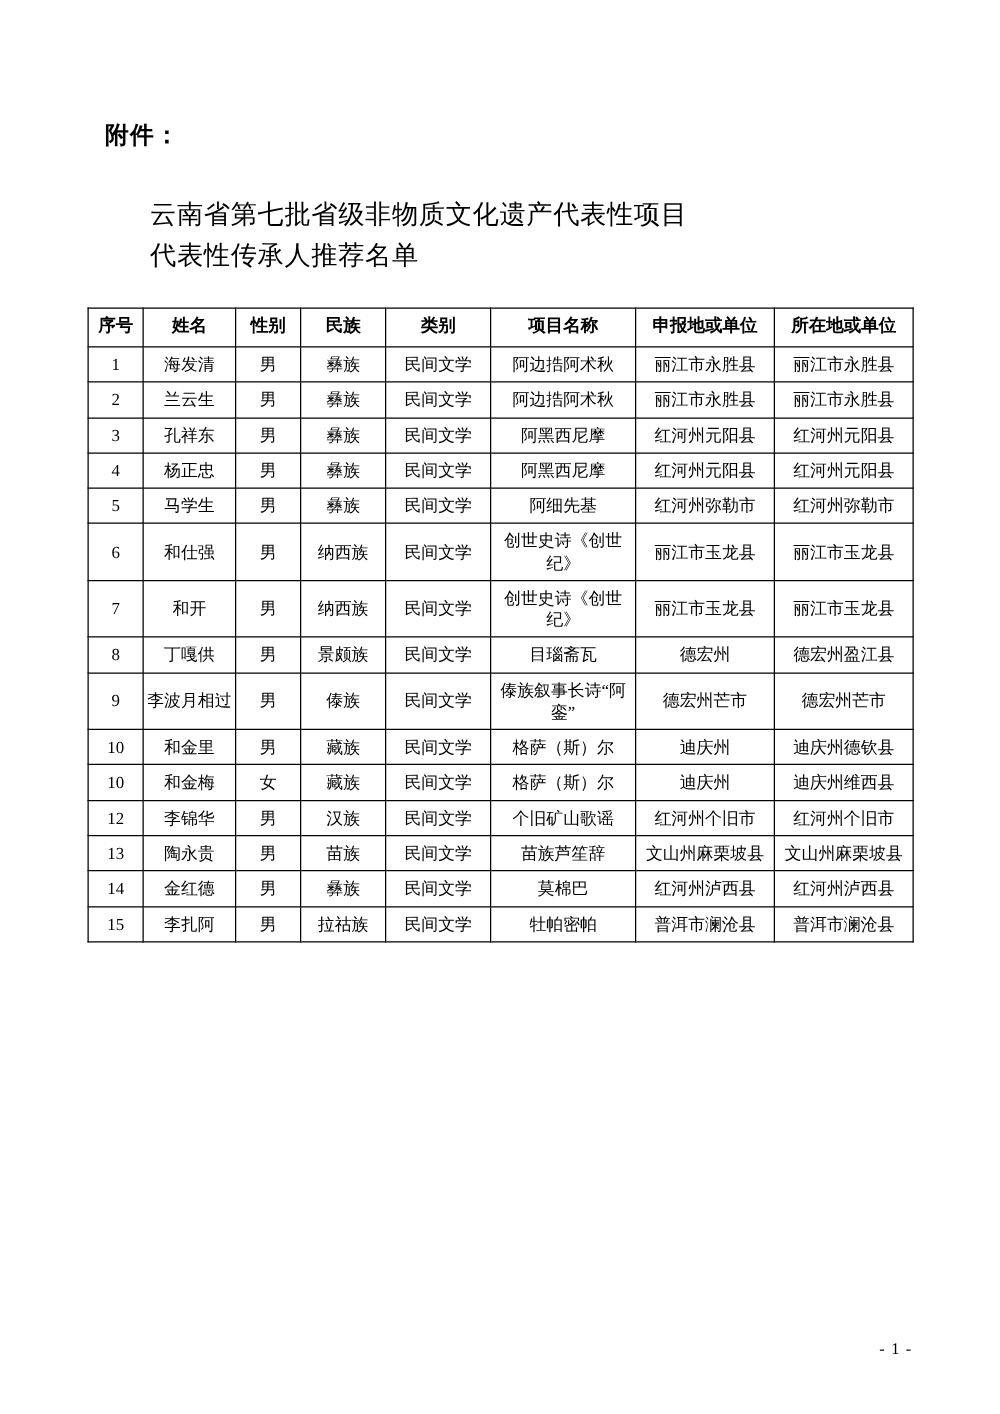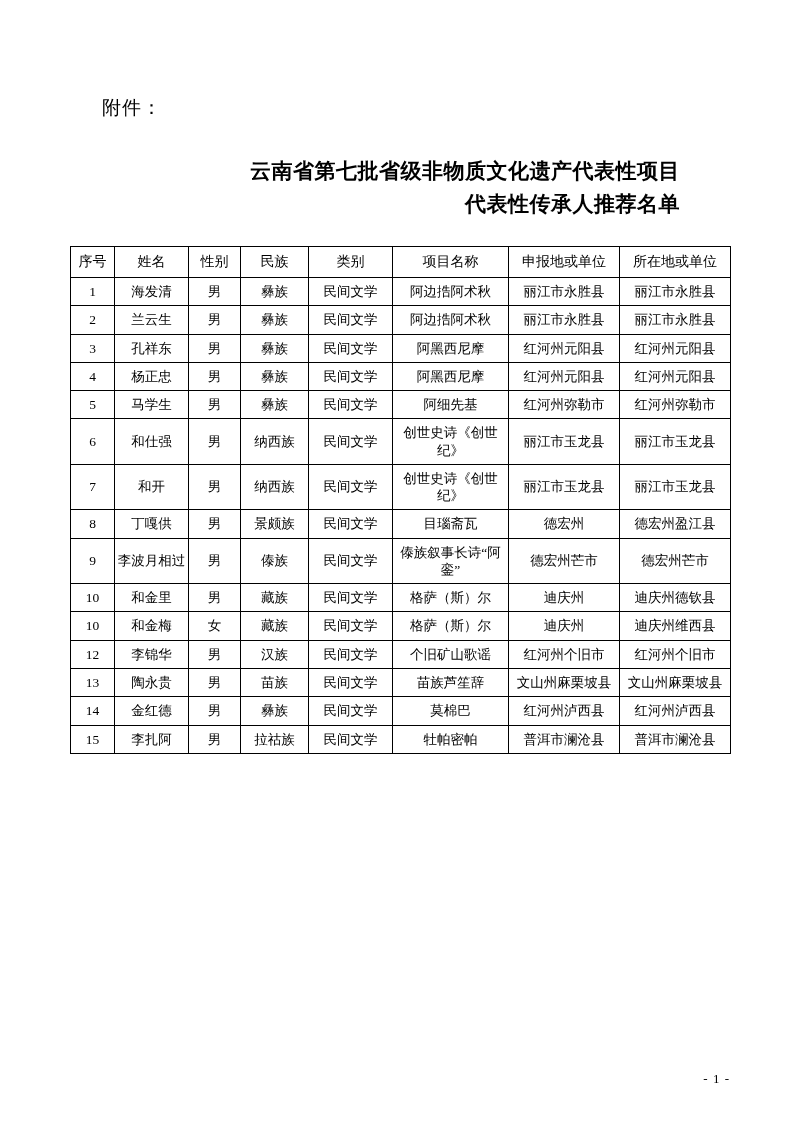--- a/index.html
+++ b/index.html
@@ -17,29 +17,29 @@
   }
   .page {
     width: 800px;
     height: 1131px;
     box-sizing: border-box;
     padding: 95px 70px 0 70px;
     position: relative;
   }
   .attachment-label {
     font-size: 19px;
+    font-weight: bold;
+    letter-spacing: 1px;
+    margin-left: 14px;
+    margin-bottom: 34px;
+  }
+  .doc-title {
+    text-align: left;
+    font-size: 21px;
     font-weight: normal;
-    letter-spacing: 1px;
-    margin-left: 32px;
-    margin-bottom: 34px;
-  }
-  .doc-title {
-    text-align: right;
-    font-size: 21px;
-    font-weight: bold;
     line-height: 1.55;
     letter-spacing: 0.5px;
     margin: 12px auto 26px auto;
     width: 560px;
   }
   .doc-title .line2 {
     display: block;
   }
   table.main-table {
     border-collapse: collapse;
@@ -51,21 +51,21 @@
   table.main-table td {
     border: 1px solid #000000;
     text-align: center;
     vertical-align: middle;
     font-size: 13.5px;
     line-height: 1.28;
     padding: 5px 2px;
     word-break: break-all;
   }
   table.main-table th {
-    font-weight: normal;
+    font-weight: bold;
     font-size: 14px;
     padding: 6px 4px;
   }
   col.c-seq { width: 44px; }
   col.c-name { width: 74px; }
   col.c-gender { width: 52px; }
   col.c-ethnic { width: 68px; }
   col.c-category { width: 84px; }
   col.c-project { width: 116px; }
   col.c-apply { width: 111px; }

